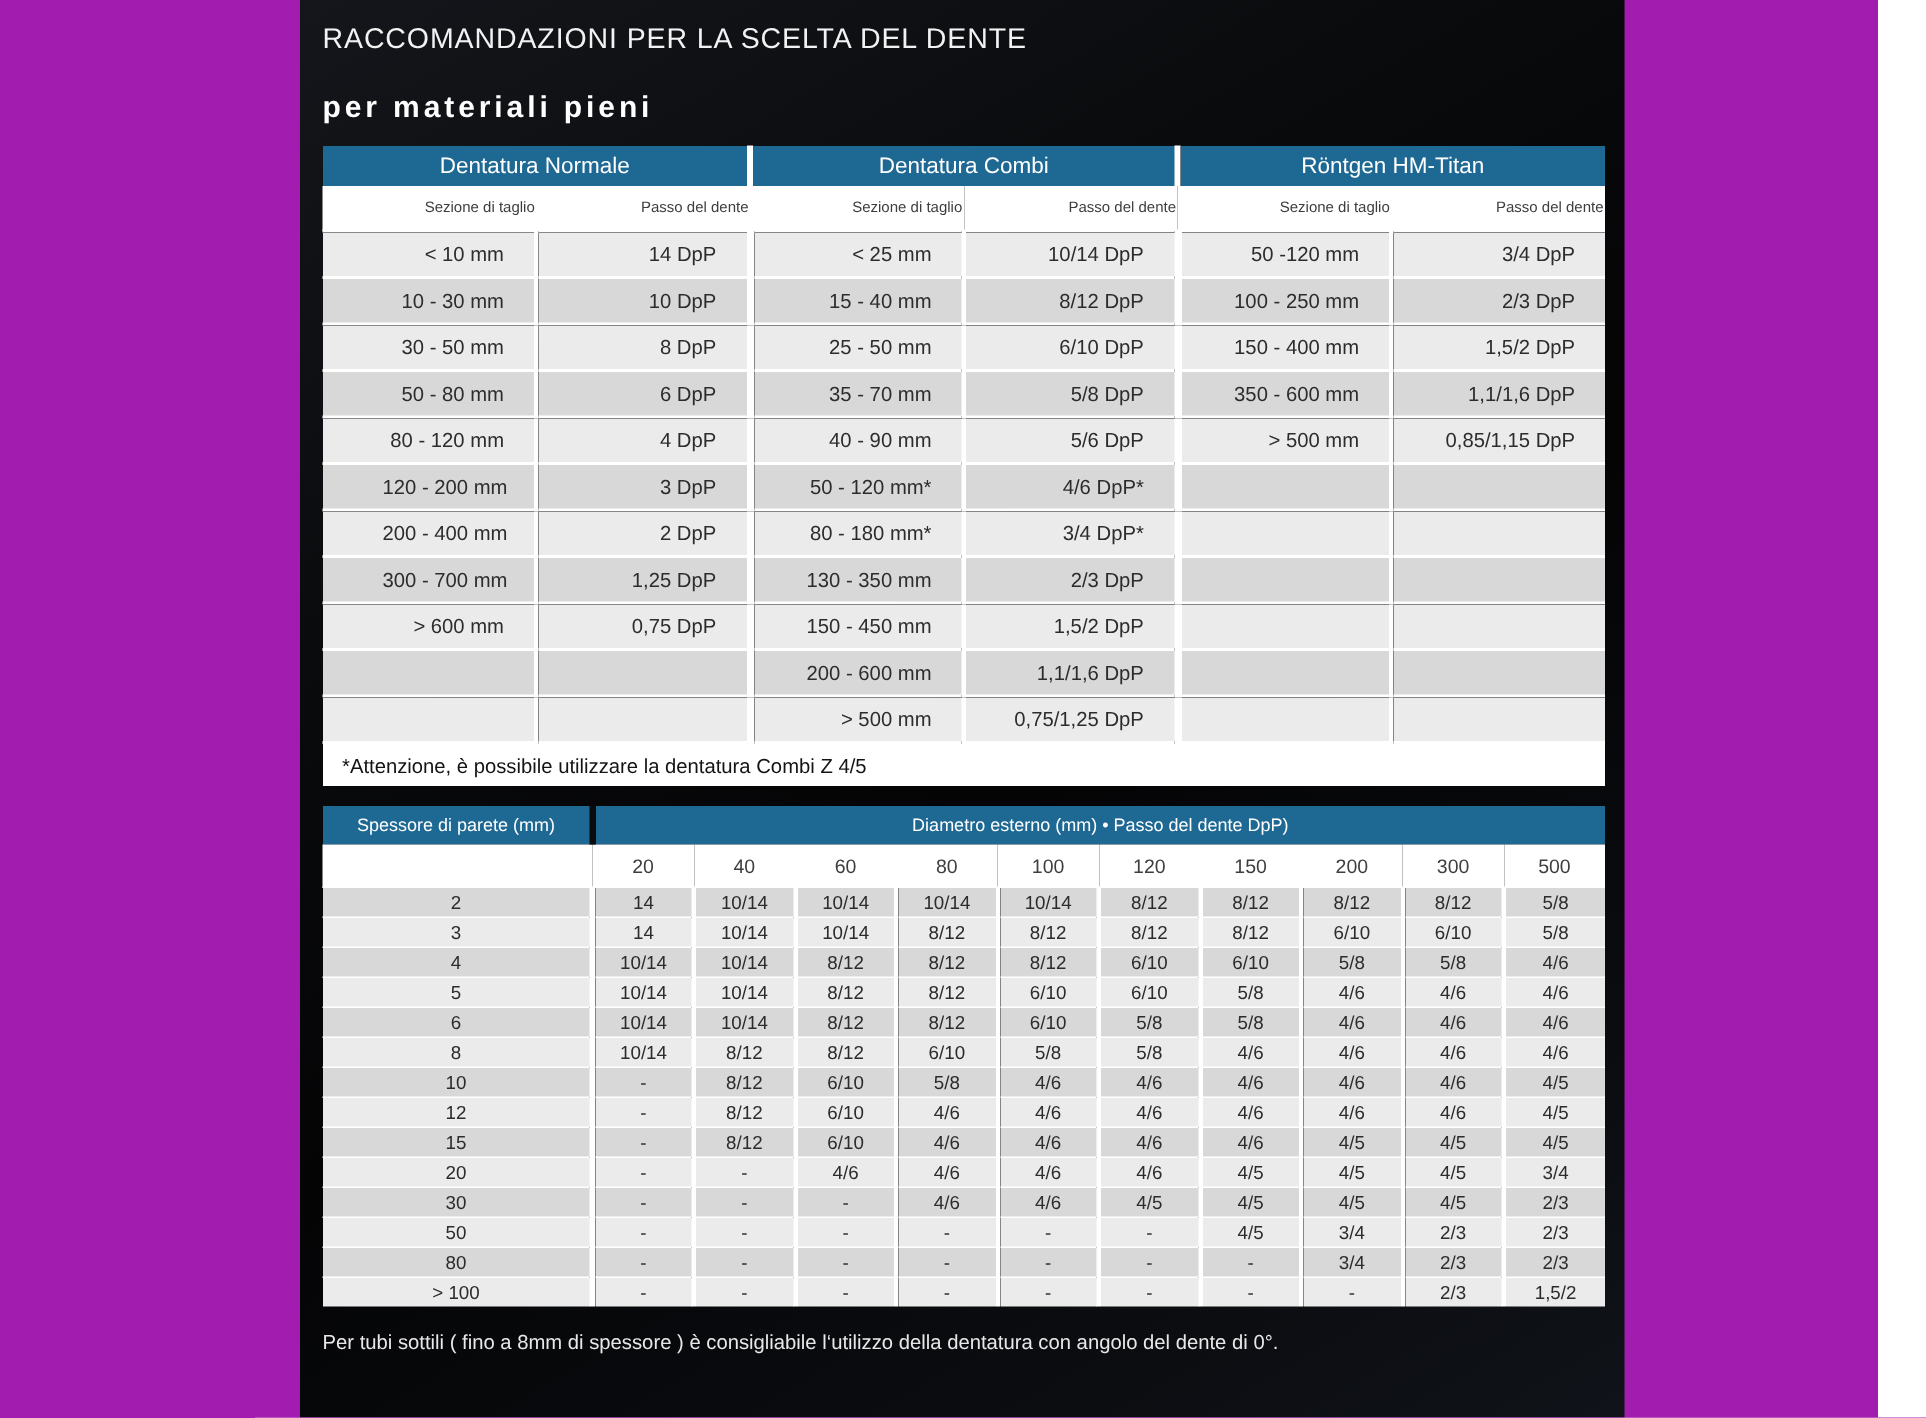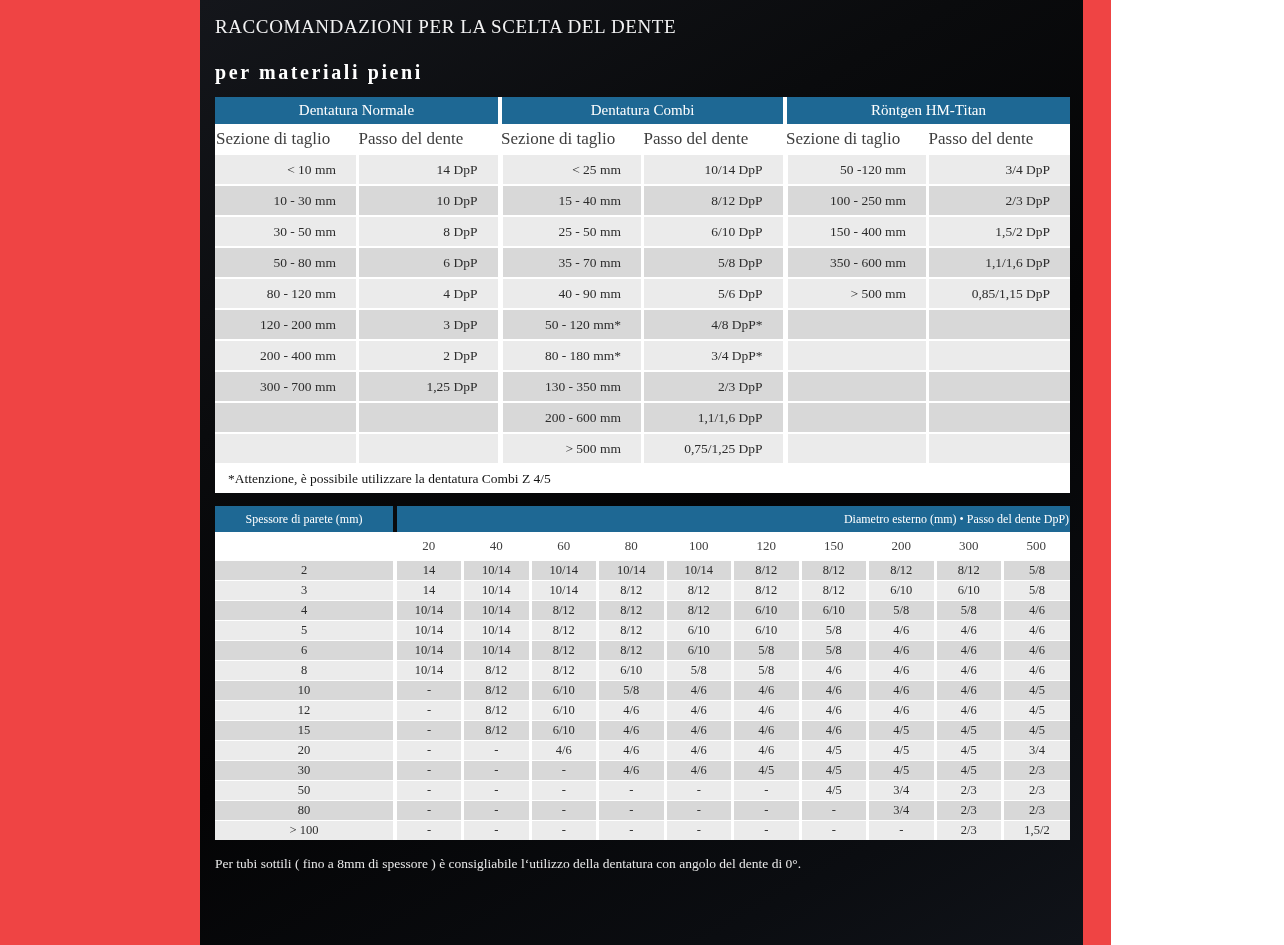--- a/index.html
+++ b/index.html
@@ -1,18 +1,18 @@
 <!DOCTYPE html>
 <html><head>
 <meta charset="utf-8">
 <style>
   html,body { margin:0; padding:0; }
   .page {
-    position:relative; width:1111px; height:945px; background:#ef4444;
-    font-family:Liberation Serif, serif; overflow:hidden;
+    position:relative; width:1252px; height:945px; background:#a21caf;
+    font-family:Liberation Sans, sans-serif; overflow:hidden;
   }
   .panel {
     position:absolute; left:200px; top:0; width:883px; height:945px;
     box-sizing:border-box; padding:0 13px 0 15px;
     background:linear-gradient(150deg,#14161b 0%,#0a0b0d 30%,#040405 55%,#0b0d11 85%,#101319 100%);
   }
   .title {
     margin:0; padding-top:16px; font-size:19px; font-weight:400;
     color:#f2f2f3; letter-spacing:0.6px;
   }
@@ -23,40 +23,40 @@
   .sec-title.tubi { margin-top:37px; letter-spacing:3.5px; }
 
   table { border-collapse:collapse; table-layout:fixed; width:855px; }
   .solid { margin-top:13px;border-radius:17px; }
   th.blue {
     background:#1e6894; color:#ffffff; font-weight:400; font-size:15px;
     height:25px; text-align:center; overflow:hidden; white-space:nowrap;
   }
   .solid th.blue.grp { border-left:4px solid #ffffff; }
   .solid tr.sub th {
-    background:#ffffff; color:#3e3e3e; font-weight:400; font-size:17px;
-    height:27px; text-align:left; white-space:nowrap;
+    background:#ffffff; color:#3e3e3e; font-weight:400; font-size:10px;
+    height:27px; text-align:right; white-space:nowrap;
   }
   .solid td {
     height:27px; font-size:13.5px; color:#2c2c2c; text-align:right;
     padding-right:20px; border-top:2px solid #ffffff; border-left:3px solid #ffffff;
     white-space:nowrap; overflow:hidden;
   }
   .solid td:first-child { border-left:none;padding-left:40px; }
   .solid td.g { border-left:5px solid #ffffff; }
   tr.light td { background:#ebebeb; }
   tr.dark td { background:#d8d8d8; }
   .solid td.foot {
     background:#ffffff; text-align:left; padding:0 0 0 13px; height:28px;
     color:#141414; font-size:13.5px;margin-top:43px;
   }
 
   .tubes { margin-top:13px; }
   .tubes th.blue { font-size:12px; height:24px;margin-top:10px; }
-  .tubes th.blue.span { border-left:4px solid #0a0b0d;text-align:right; }
+  .tubes th.blue.span { border-left:4px solid #0a0b0d; }
   .tubes tr.sub th {
     background:#ffffff; color:#3e3e3e; font-weight:400; font-size:13px;
     height:26px; text-align:center;
   }
   .tubes td {
     height:17px; font-size:12.5px; color:#2c2c2c; text-align:center;
     border-top:1px solid #ffffff; border-left:3px solid #ffffff;
     white-space:nowrap; overflow:hidden;
   }
   .tubes td:first-child { border-left:none; }
@@ -135,37 +135,45 @@
             <td>4 DpP</td>
             <td class="g">40 - 90 mm</td>
             <td>5/6 DpP</td>
             <td class="g">&gt; 500 mm</td>
             <td>0,85/1,15 DpP</td>
           </tr>
           <tr class="dark">
             <td>120 - 200 mm</td>
             <td>3 DpP</td>
             <td class="g">50 - 120 mm*</td>
-            <td>4/8 DpP*</td>
+            <td>4/6 DpP*</td>
             <td class="g"></td>
             <td></td>
           </tr>
           <tr class="light">
             <td>200 - 400 mm</td>
             <td>2 DpP</td>
             <td class="g">80 - 180 mm*</td>
             <td>3/4 DpP*</td>
             <td class="g"></td>
             <td></td>
           </tr>
           <tr class="dark">
             <td>300 - 700 mm</td>
             <td>1,25 DpP</td>
             <td class="g">130 - 350 mm</td>
             <td>2/3 DpP</td>
+            <td class="g"></td>
+            <td></td>
+          </tr>
+          <tr class="light">
+            <td>&gt; 600 mm</td>
+            <td>0,75 DpP</td>
+            <td class="g">150 - 450 mm</td>
+            <td>1,5/2 DpP</td>
             <td class="g"></td>
             <td></td>
           </tr>
           <tr class="dark">
             <td></td>
             <td></td>
             <td class="g">200 - 600 mm</td>
             <td>1,1/1,6 DpP</td>
             <td class="g"></td>
             <td></td>

